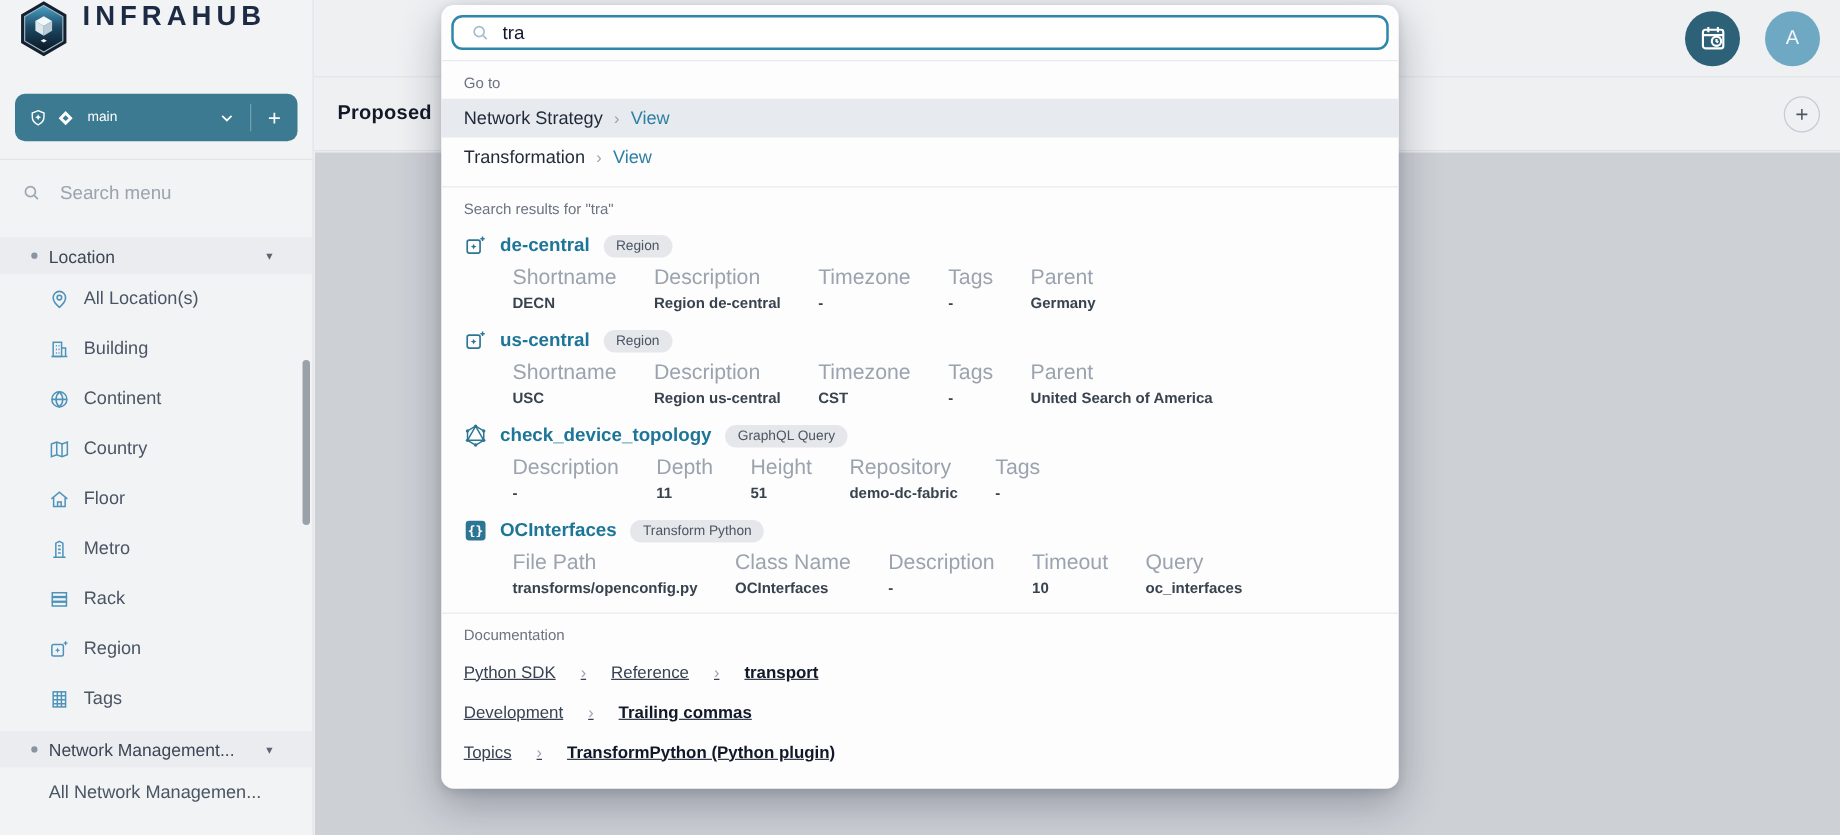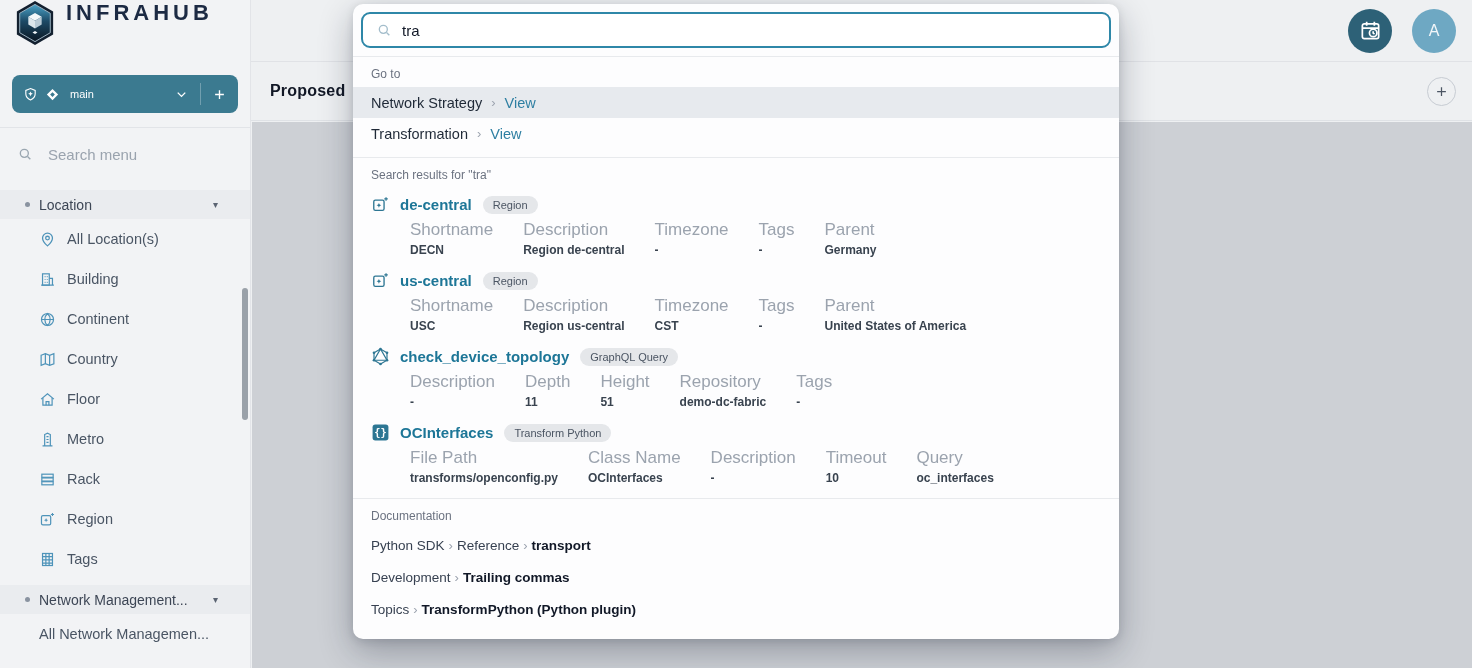--- a/index.html
+++ b/index.html
@@ -98,21 +98,21 @@
 
   
   .modal {
     position: absolute; left: 353px; top: 4px; width: 766px;
     background: #fdfdfe; border-radius: 10px; z-index: 10;
     box-shadow: 0 12px 34px rgba(15,23,42,.30), 0 2px 8px rgba(15,23,42,.12);
     padding-bottom: 6px; overflow: hidden;
   }
   .search-wrap { padding: 8px; }
   .search-box {
-    height: 36px; border: 2px solid #2e87a8; border-radius: 9px;
+    height: 28px; border: 2px solid #2e87a8; border-radius: 9px;
     display: flex; align-items: center; gap: 10px; padding: 0 13px; background: #fff;
   }
   .search-box .icn { width: 16px; height: 16px; color: #a3bdcb; }
   .search-box input {
     border: none; outline: none; font-size: 15px; color: #111827; width: 100%;
     background: transparent; font-family: "Liberation Sans", sans-serif;
   }
   .divider { height: 1px; background: #e8eaed; }
   .section-label { font-size: 12px; color: #6b7280; padding: 10px 18px 6px; }
   .goto-row {
@@ -128,22 +128,22 @@
   .result-head .icn { width: 19px; height: 19px; color: #2d7693; }
   .result-title { font-size: 15px; font-weight: 700; color: #1d7697; }
   .badge {
     font-size: 11px; color: #4b5563; background: #e5e7ea; border-radius: 999px;
     padding: 3px 10px; font-weight: 500; margin-left: 1px; white-space: nowrap;
   }
   .fields { display: flex; gap: 30px; padding-left: 39px; margin-top: 6px; }
   .field-label { font-size: 17px; color: #9ba3ae; }
   .field-value { font-size: 12px; color: #39434f; font-weight: 600; margin-top: 3px; }
   .doc-row {
-    height: 32px; display: flex; align-items: center; gap: 4px;
-    padding: 0 18px; font-size: 13.5px; color: #374151; cursor: pointer;
+    height: 32px; display: flex; align-items: center; gap: 20px;
+    padding: 0 18px; font-size: 13.5px; color: #374151; cursor: pointer; text-decoration: underline;
   }
   .doc-target { font-weight: 700; color: #111827; }
   .docs-pad { padding-bottom: 8px; }
 </style>
 </head>
 <body>
 
 <div class="sidebar">
   <div class="logo-row">
     <span class="logo-mark">
@@ -430,21 +430,21 @@
             <div class="field">
               <div class="field-label">Timezone</div>
               <div class="field-value">CST</div>
             </div>
             <div class="field">
               <div class="field-label">Tags</div>
               <div class="field-value">-</div>
             </div>
             <div class="field">
               <div class="field-label">Parent</div>
-              <div class="field-value">United States of America</div>
+              <div class="field-value">United Search of America</div>
             </div>
           </div>
         </div>
         <div class="result">
           <div class="result-head">
             <span class="icn">
               <svg viewBox="0 0 24 24" fill="none" stroke="currentColor" stroke-width="1.5">
                 <path d="M12 2.5l8.2 4.75v9.5L12 21.5l-8.2-4.75v-9.5z"></path>
                 <path d="M3.8 16.75h16.4L12 2.5z"></path>
                 <circle cx="12" cy="2.5" r="1.7" fill="currentColor" stroke="none"></circle>

